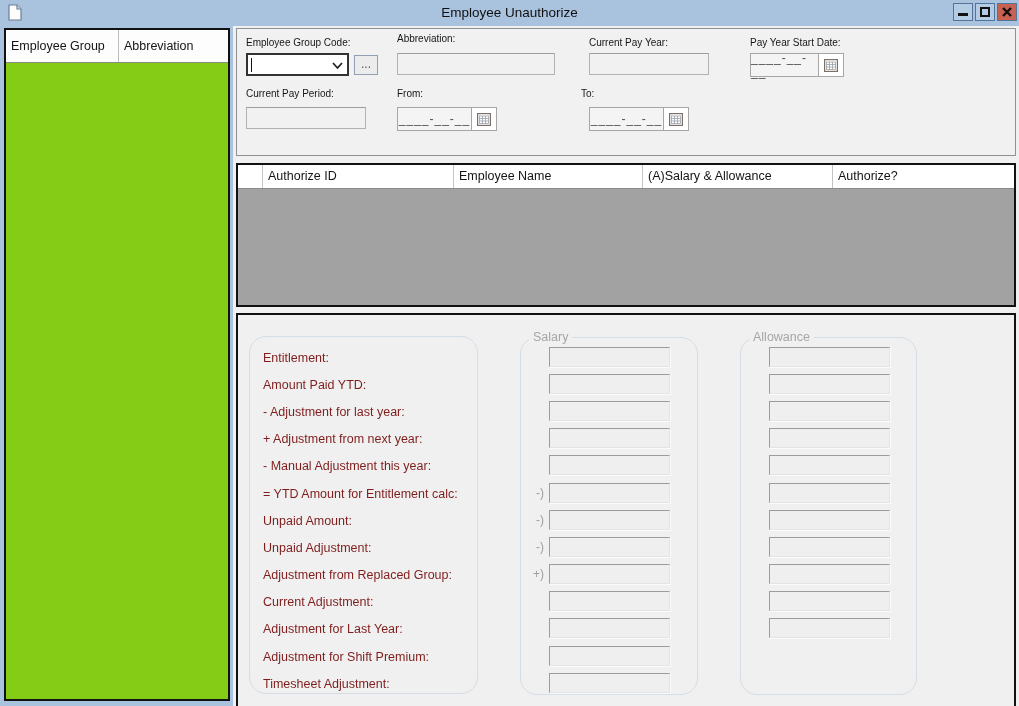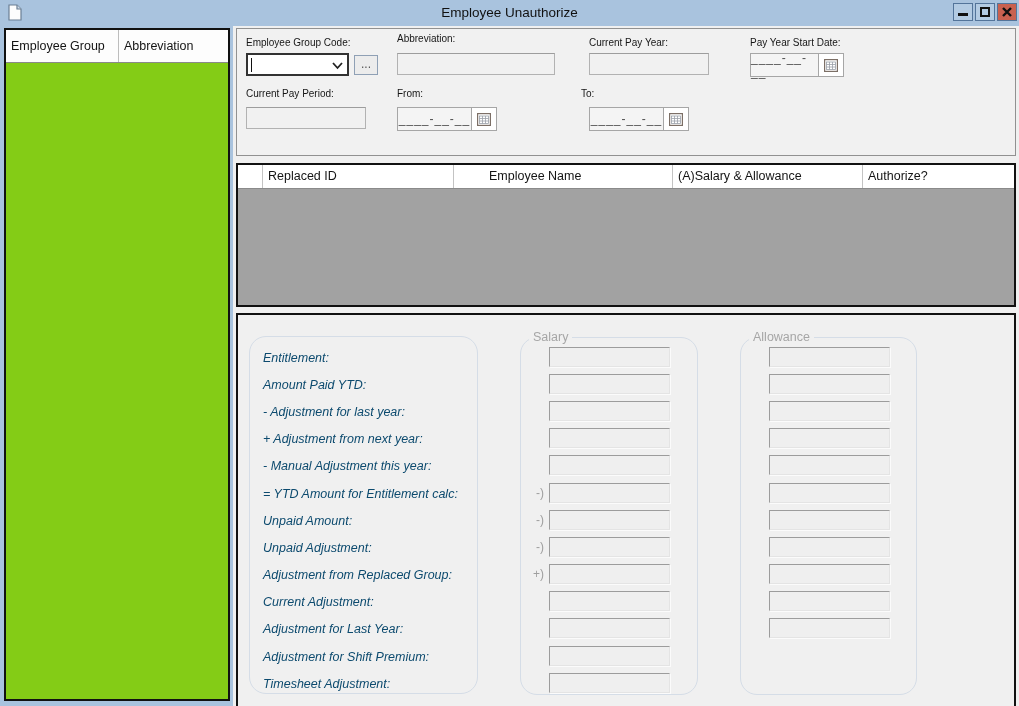--- a/index.html
+++ b/index.html
@@ -52,33 +52,33 @@
   .datefield { position:absolute; height:24px; border:1px solid #a6a6a6; background:#f4f4f4;
                display:flex; }
   .date-text { flex:1; font-size:12px; color:#4c4c4c; display:flex; align-items:center;
                justify-content:center; letter-spacing:1px; }
   .cal-btn { width:25px; border-left:1px solid #a6a6a6; background:#fff;
              display:flex; align-items:center; justify-content:center; cursor:pointer; }
   
   .grid-header { display:flex; height:24px; background:#fff; border-bottom:1px solid #8a8a8a; }
   .gh { font-size:12.5px; padding:0 5px; line-height:23px; background:#fff;
         border-right:1px solid #c3c3c3; overflow:hidden; white-space:nowrap; }
-  .gh.c0 { width:25px; }  .gh.c1 { width:191px; } .gh.c2 { width:189px;margin-left:30px; }
+  .gh.c0 { width:25px; }  .gh.c1 { width:191px; } .gh.c2 { width:189px; }
   .gh.c3 { width:190px; } .gh.c4 { flex:1; border-right:none; }
   .grid-body { height:116px; }
   
   .gb { position:absolute; border:1px solid #d5dde7; border-radius:17px; }
   .gb-title { position:absolute; top:-8px; left:8px; background:#f0f0f0; padding:0 4px;
               font-size:12.5px; color:#a6a6a6; }
   .lblbox { left:11px; top:21px; width:229px; height:358px; }
   .gb.salary { left:282px; top:22px; width:178px; height:358px; }
   .gb.allowance { left:502px; top:22px; width:177px; height:358px; }
   #detail-labels { padding:7px 0 0 13px; }
-  .d-label { height:27.2px; display:flex; align-items:center; font-size:12.5px; color:#0c4a6e;
-             white-space:nowrap;font-style:italic; }
+  .d-label { height:27.2px; display:flex; align-items:center; font-size:12.5px; color:#7f1d1d;
+             white-space:nowrap; }
   #salary-rows, #allowance-rows { padding-top:5px; }
   .frow { height:27.2px; display:flex; align-items:center; }
   .op { width:28px; text-align:right; padding-right:5px; font-size:12px; color:#9f9f9f; }
   .dfield { width:121px; height:20px; background:#efefef;
             border:1px solid; border-color:#9c9c9c #e4e4e4 #e4e4e4 #9c9c9c;
             box-shadow:1px 1px 0 #fbfbfb; }
 </style>
 </head>
 <body>
 
@@ -163,21 +163,21 @@
           <rect x="2.5" y="3" width="9" height="7.5" fill="none" stroke="#9aa0a8" stroke-width="0.8"></rect>
           <path d="M2.5 5.5 h9 M2.5 8 h9 M5.5 3 v7.5 M8.5 3 v7.5" stroke="#9aa0a8" stroke-width="0.8"></path>
         </svg>
       </span>
     </div>
   </div>
 
   <div class="panel mid-panel">
     <div class="grid-header">
       <div class="gh c0"></div>
-      <div class="gh c1">Replaced ID</div>
+      <div class="gh c1">Authorize ID</div>
       <div class="gh c2">Employee Name</div>
       <div class="gh c3">(A)Salary &amp; Allowance</div>
       <div class="gh c4">Authorize?</div>
     </div>
     <div class="grid-body"></div>
   </div>
 
   <div class="panel bottom-panel">
     <div class="gb lblbox">
       <div id="detail-labels">

